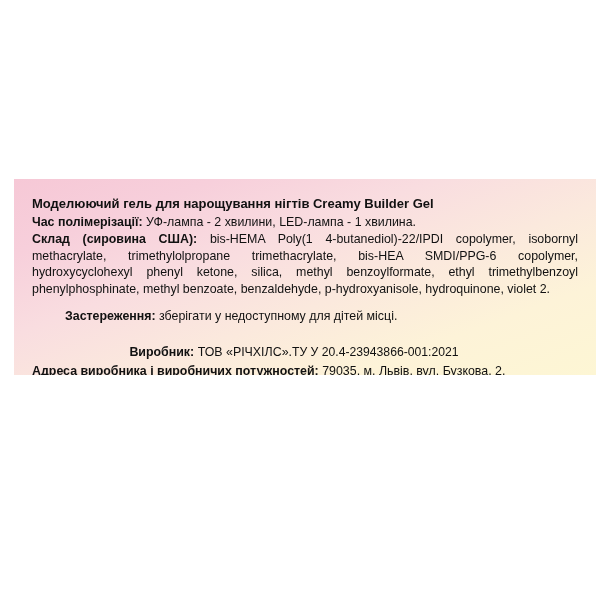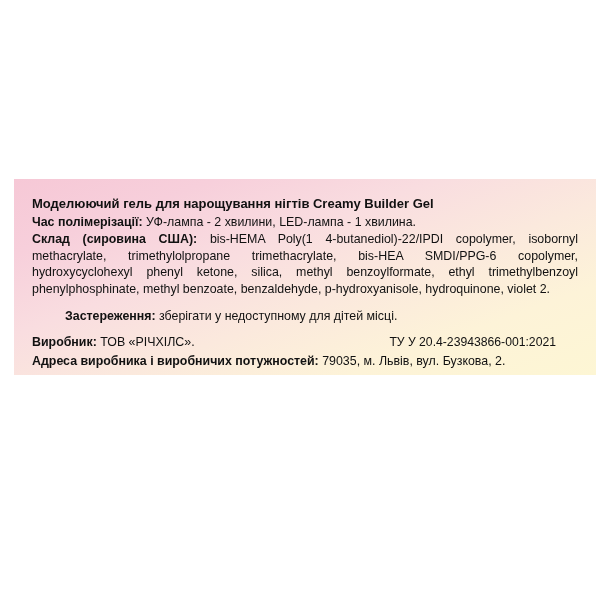--- a/index.html
+++ b/index.html
@@ -58,24 +58,24 @@
   .block-ingredients {
     margin-top: 1px;
   }
 
   .block-warning {
     margin-top: 11px;
     margin-left: 33px;
   }
 
   .block-manufacturer {
-    margin-top: 10px;
+    margin-top: 20px;
     display: flex;
     align-items: baseline;
-    justify-content: space-between;
+    justify-content: center;
   }
 
   .manufacturer-left {
     white-space: nowrap;
   }
 
   .tu-code {
     font-size: 12.2px;
     color: #111111;
     white-space: nowrap;

